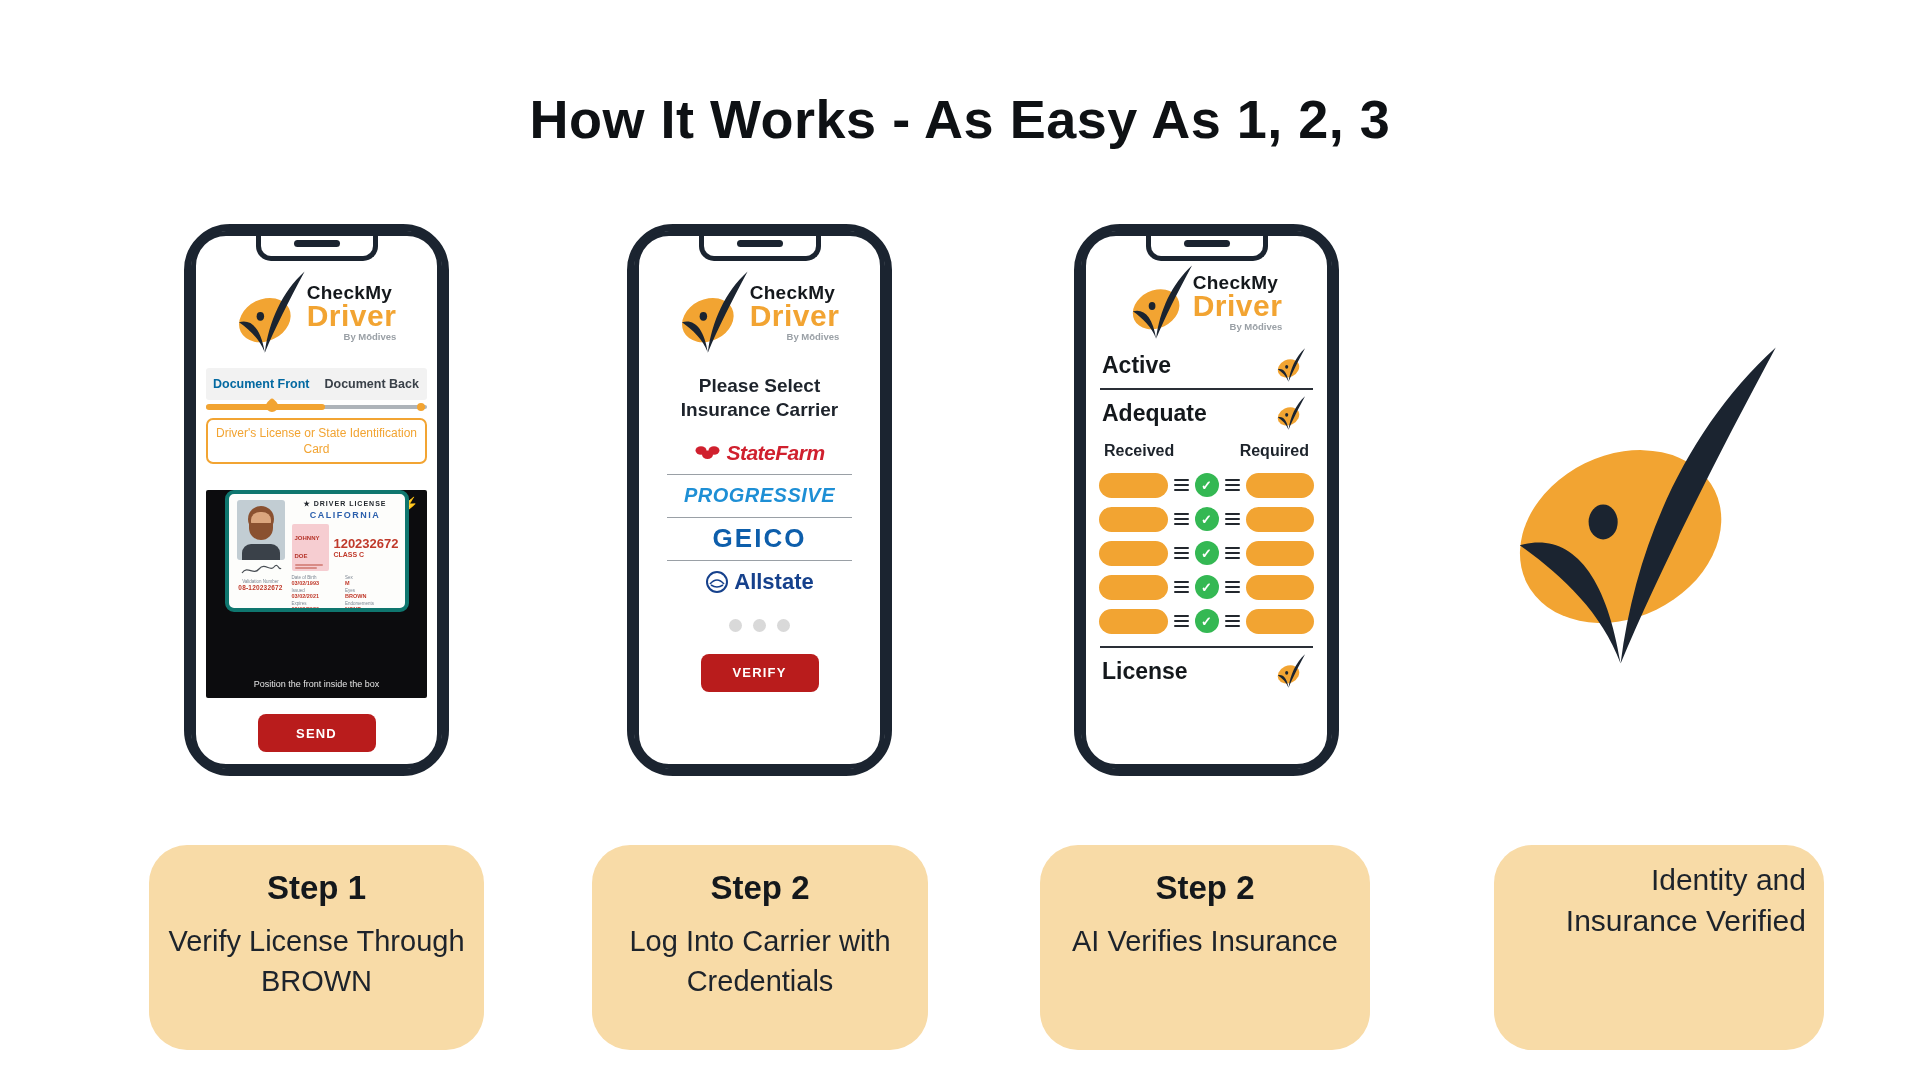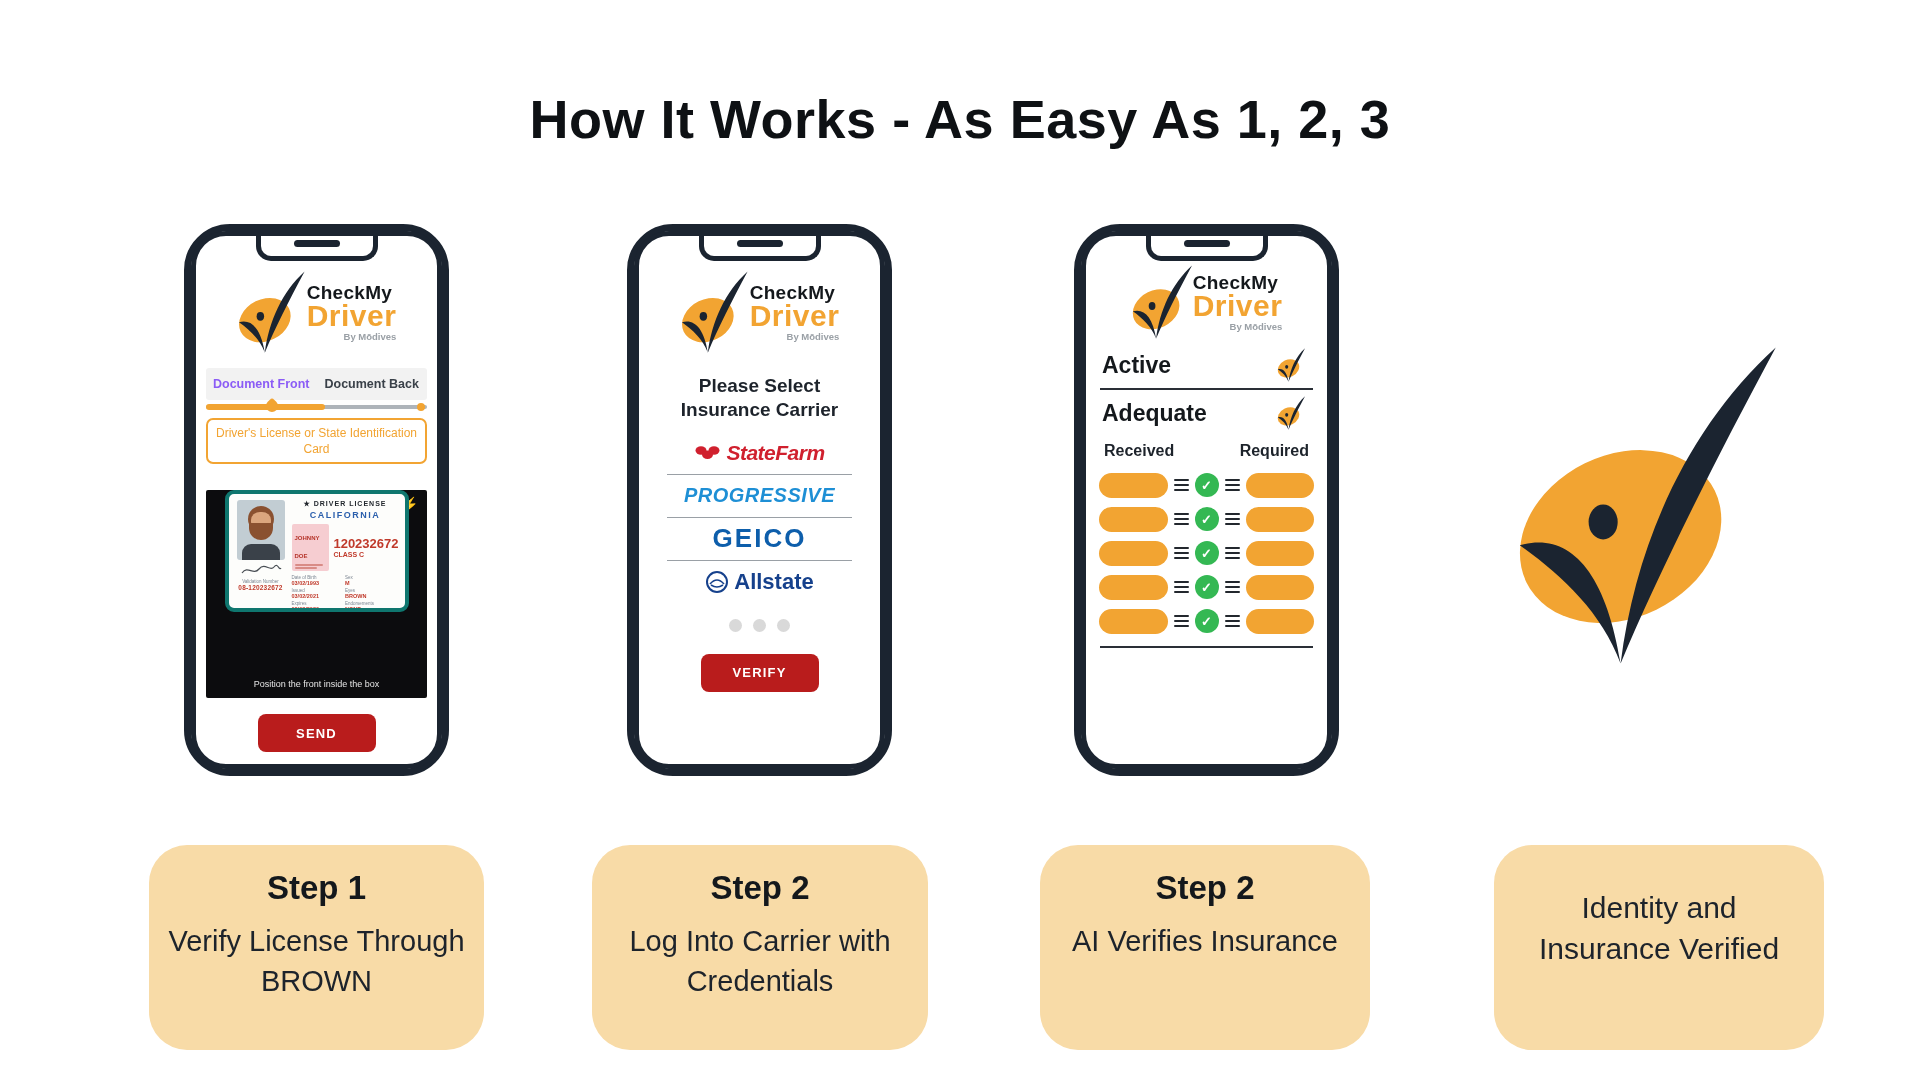--- a/index.html
+++ b/index.html
@@ -22,21 +22,21 @@
   .brand{display:flex;align-items:center;justify-content:center;margin-top:30px;height:92px;}
   .mark{width:82px;height:88px;flex:0 0 auto;}
   .brand-text{margin-left:-12px;display:flex;flex-direction:column;align-items:flex-start;}
   .b1{font-size:19px;font-weight:800;color:#14181c;letter-spacing:.3px;}
   .b2{font-size:30px;font-weight:800;color:#f2a432;margin-top:-5px;letter-spacing:.5px;}
   .b3{font-size:9.5px;font-weight:700;color:#9aa0a6;align-self:flex-end;margin-top:-2px;}
 
   
   .tabs{display:flex;background:#f2f2f2;margin:10px 10px 0 10px;border-radius:3px;}
   .tab{flex:1;text-align:center;font-size:12.5px;font-weight:700;padding:9px 0;color:#3a4149;}
-  .tab.active{color:#8b5cf6;}
+  .tab.active{color:#0369a1;}
   .track{position:relative;height:14px;margin:0 10px;}
   .track-gray{position:absolute;top:5px;left:0;right:0;height:4px;background:#aeb4ba;border-radius:2px;}
   .track-orange{position:absolute;top:4px;left:0;width:54%;height:6px;background:#f2a432;border-radius:3px;}
   .track-pin{position:absolute;top:0;left:27%;width:12px;height:12px;background:#f2a432;
              transform:rotate(45deg);border-radius:3px 50% 50% 50%;}
   .track-dot{position:absolute;top:3px;right:2px;width:8px;height:8px;background:#f2a432;border-radius:50%;}
   .docbox{margin:4px 10px 8px 10px;border:2px solid #f2a432;border-radius:7px;text-align:center;
           color:#f2a432;font-size:12px;font-weight:400;padding:5px 4px;line-height:1.35;}
   .camera{position:relative;margin:0 10px;height:208px;background:#0c0c0e;border-radius:2px;}
   .bolt{position:absolute;top:6px;right:8px;font-size:15px;color:#f2a432;}
@@ -100,21 +100,21 @@
           font-size:13px;font-weight:800;display:flex;align-items:center;justify-content:center;}
 
   
   .big-logo{position:absolute;left:1512px;top:330px;width:320px;height:350px;}
 
   
   .card{position:absolute;top:845px;height:205px;background:#f8dba7;border-radius:38px;
         box-sizing:border-box;text-align:center;padding:0 18px;}
   .card-h{font-size:33px;font-weight:800;color:#14181c;margin-top:24px;}
   .card-b{font-size:29px;font-weight:400;color:#1d232b;line-height:1.38;margin-top:14px;}
-  .card-b.only{margin-top:42px;font-size:30px;}
+  .card-b.only{margin-top:14px;font-size:30px;text-align:right;}
 </style>
 </head>
 <body>
 
 <svg width="0" height="0" style="position:absolute" aria-hidden="true">
   <defs>
     <g id="logoMark">
       <ellipse cx="112" cy="205" rx="108" ry="84" fill="#f2a432" transform="rotate(-26 112 205)"></ellipse>
       <path d="M272 10 C182 92 128 210 112 336 C150 245 210 125 272 10 Z" fill="#1b2430"></path>
       <path d="M8 214 C58 200 96 238 112 336 C92 282 50 244 8 214 Z" fill="#1b2430"></path>
@@ -392,20 +392,26 @@
           <span class="ham">
               <span></span>
               <span></span>
               <span></span>
             </span>
           <span class="pill"></span>
         </div>
       </div>
 
       <div class="hr3" style="margin-top:8px"></div>
+      <div class="statusrow">
+        <span class="statuslabel">License</span>
+        <svg class="minimark" viewBox="0 0 330 345">
+            <use href="#logoMark"></use>
+          </svg>
+      </div>
     </div>
   </div>
 
   <svg class="big-logo" viewBox="0 0 330 345">
       <use href="#logoMark"></use>
     </svg>
 
   <div class="card" style="left:149px;width:335px">
     <div class="card-h">Step 1</div>
     <div class="card-b">Verify License Through BROWN</div>

